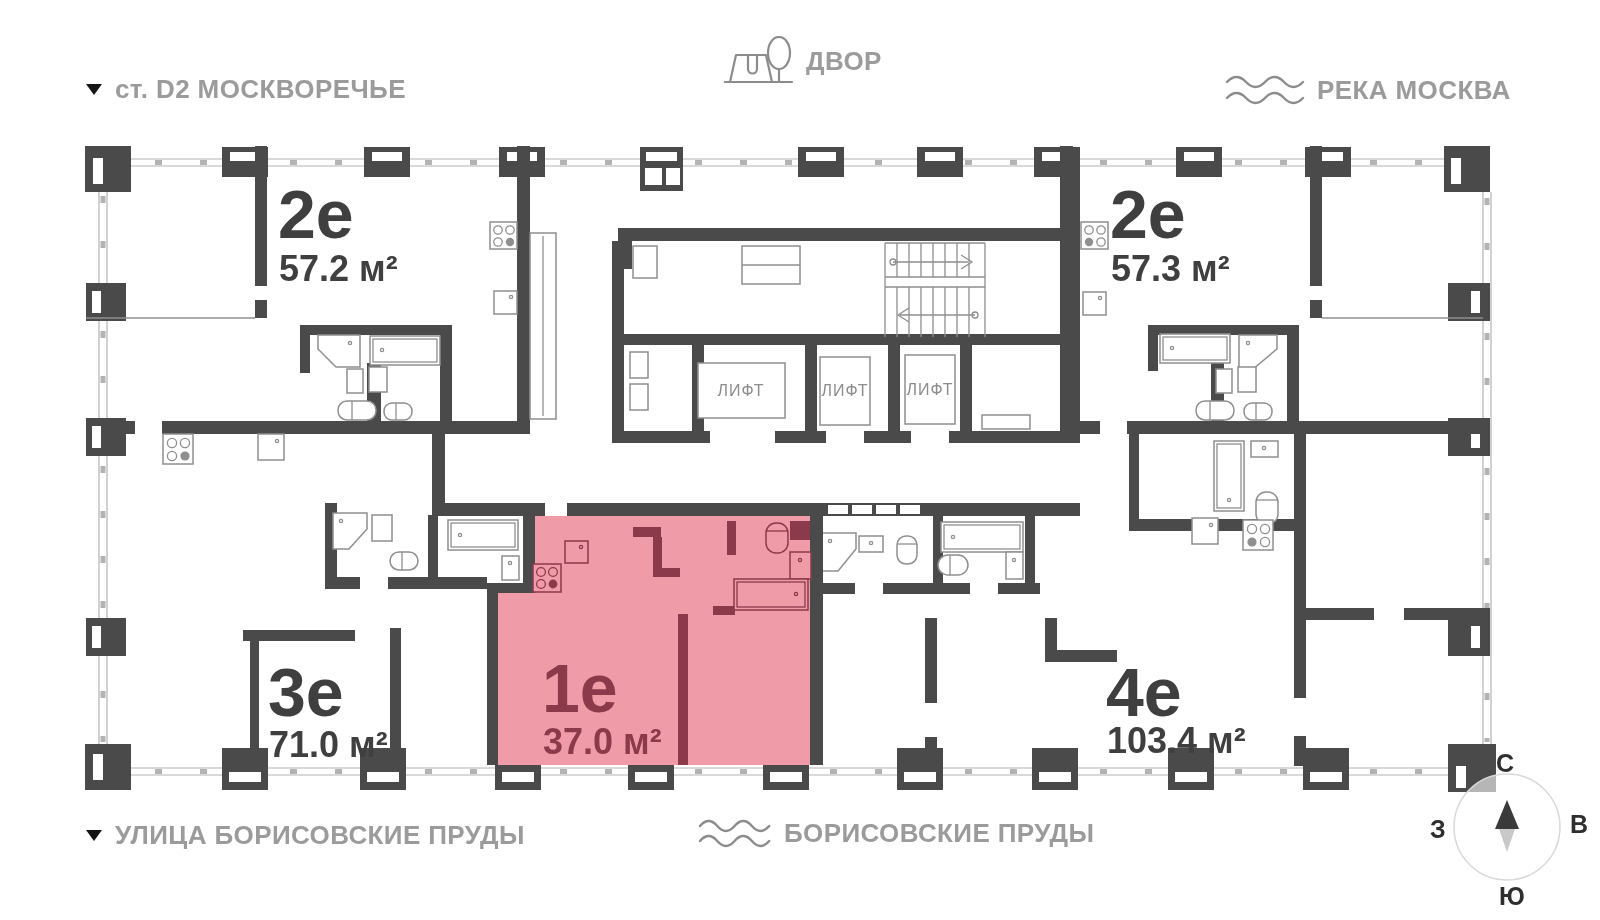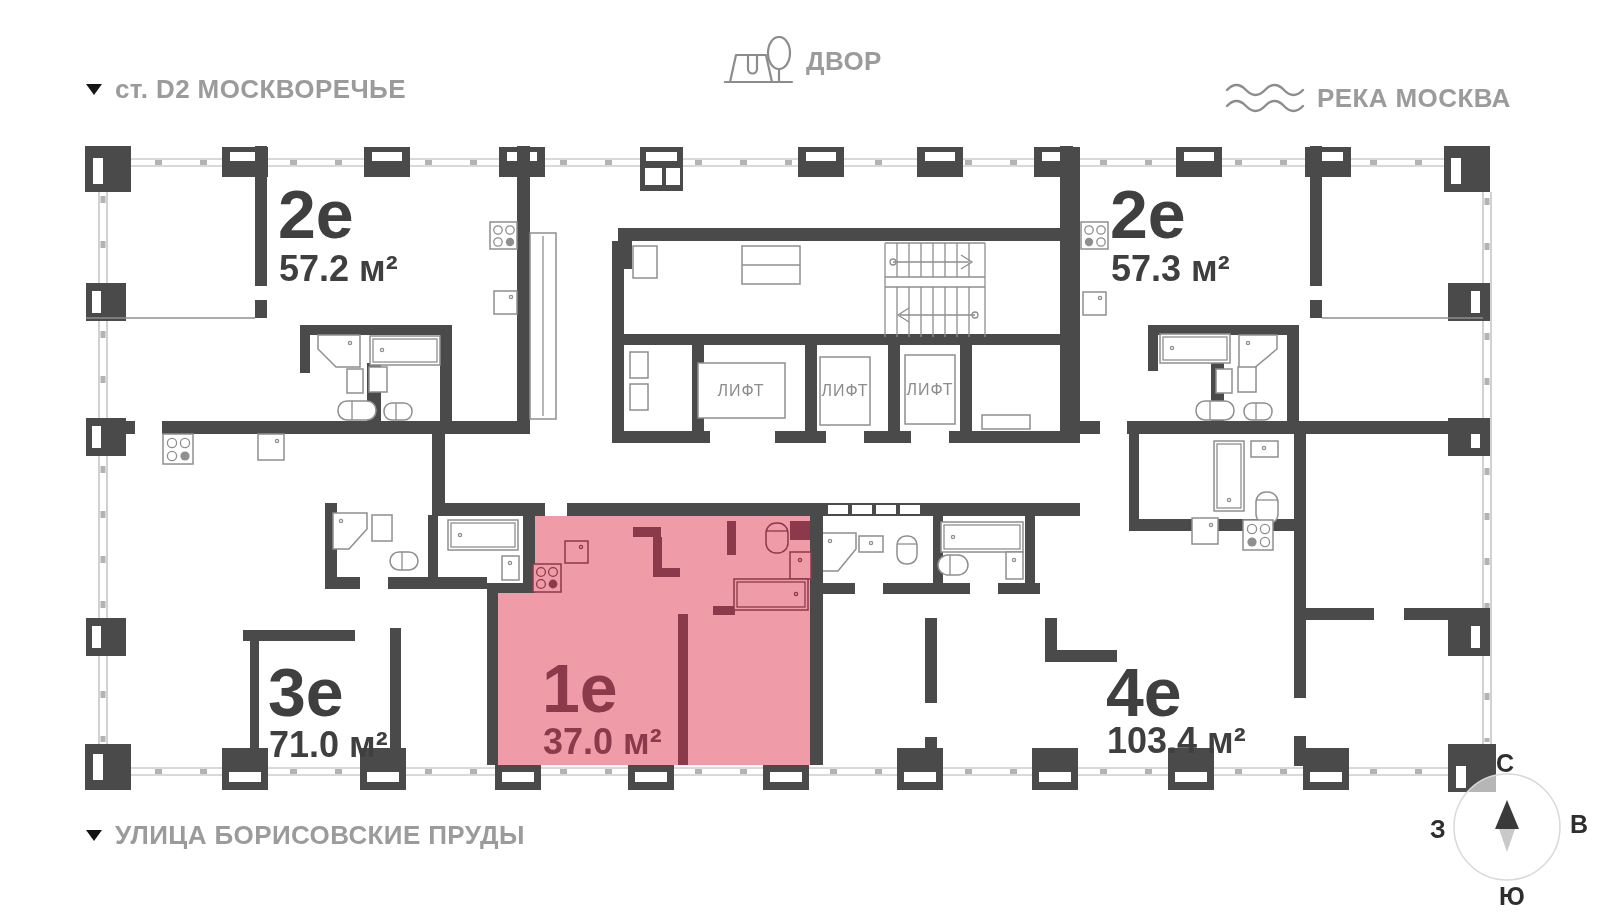--- a/index.html
+++ b/index.html
@@ -42,35 +42,42 @@
     <svg width="70" height="50" viewBox="0 0 70 50">
       <line x1="1" y1="46" x2="68" y2="46" stroke="#8C8C8C" stroke-width="2.2" stroke-linecap="round"></line>
       <path d="M6,46 L12,19 L42,19 L48,46 Z" fill="#fff" stroke="#8C8C8C" stroke-width="2.2" stroke-linejoin="round"></path>
       <path d="M24,19 v14 a4.5,4.5 0 0 0 9,0 v-14" fill="none" stroke="#8C8C8C" stroke-width="2.2"></path>
       <ellipse cx="55" cy="17" rx="11" ry="16" fill="#fff" stroke="#8C8C8C" stroke-width="2.2"></ellipse>
       <line x1="55" y1="33" x2="55" y2="46" stroke="#8C8C8C" stroke-width="2.2"></line>
     </svg>
     <span>ДВОР</span>
   </div>
 
-  <div class="tag" style="left:1225px;top:80px;">
+  <div class="tag" style="left:1225px;top:72px;">
     <svg width="80" height="36" viewBox="0 0 80 36">
       <path d="M2,10 q9.5,-10 19,0 q9.5,10 19,0 q9.5,-10 19,0 q9.5,10 19,0" fill="none" stroke="#8C8C8C" stroke-width="2.4" stroke-linecap="round"></path>
       <path d="M2,26 q9.5,-10 19,0 q9.5,10 19,0 q9.5,-10 19,0 q9.5,10 19,0" fill="none" stroke="#8C8C8C" stroke-width="2.4" stroke-linecap="round"></path>
     </svg>
     <span>РЕКА МОСКВА</span>
   </div>
 
   <div class="tag" style="left:86px;top:820px;text-align:center;">
     <svg width="17" height="13" viewBox="0 0 17 13">
       <polygon points="0,1 16,1 8,12" fill="#151515"></polygon>
     </svg>
     <span>УЛИЦА БОРИСОВСКИЕ ПРУДЫ</span>
   </div>
 
+  <div class="tag" style="left:698px;top:816px;">
+    <svg width="74" height="34" viewBox="0 0 74 34">
+      <path d="M2,10 q8.6,-10 17.3,0 q8.6,10 17.3,0 q8.6,-10 17.3,0 q8.6,10 17.3,0" fill="none" stroke="#8C8C8C" stroke-width="2.4" stroke-linecap="round"></path>
+      <path d="M2,25 q8.6,-10 17.3,0 q8.6,10 17.3,0 q8.6,-10 17.3,0 q8.6,10 17.3,0" fill="none" stroke="#8C8C8C" stroke-width="2.4" stroke-linecap="round"></path>
+    </svg>
+    <span>БОРИСОВСКИЕ ПРУДЫ</span>
+  </div>
 
 
   <svg class="plan" width="1600" height="920" viewBox="0 0 1600 920">
 
     <g>
       <text class="cmp" x="1496" y="772">С</text>
     </g>
 
     <g>
       <path class="glz" d="M103,159H1444 M103,166H1444"></path>

